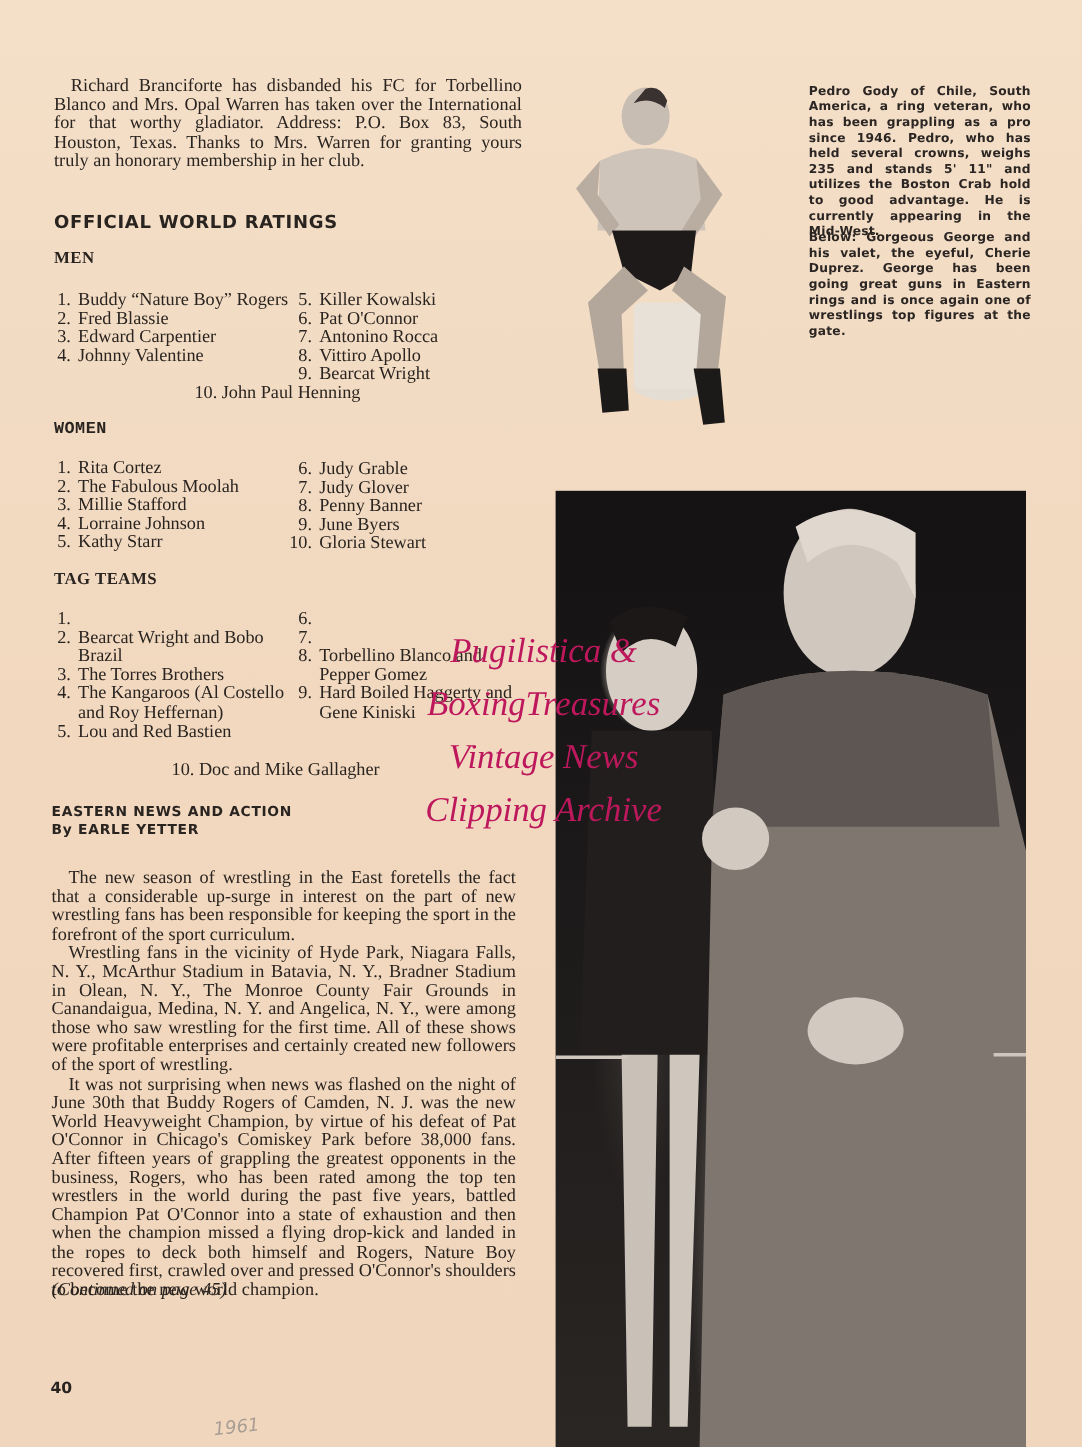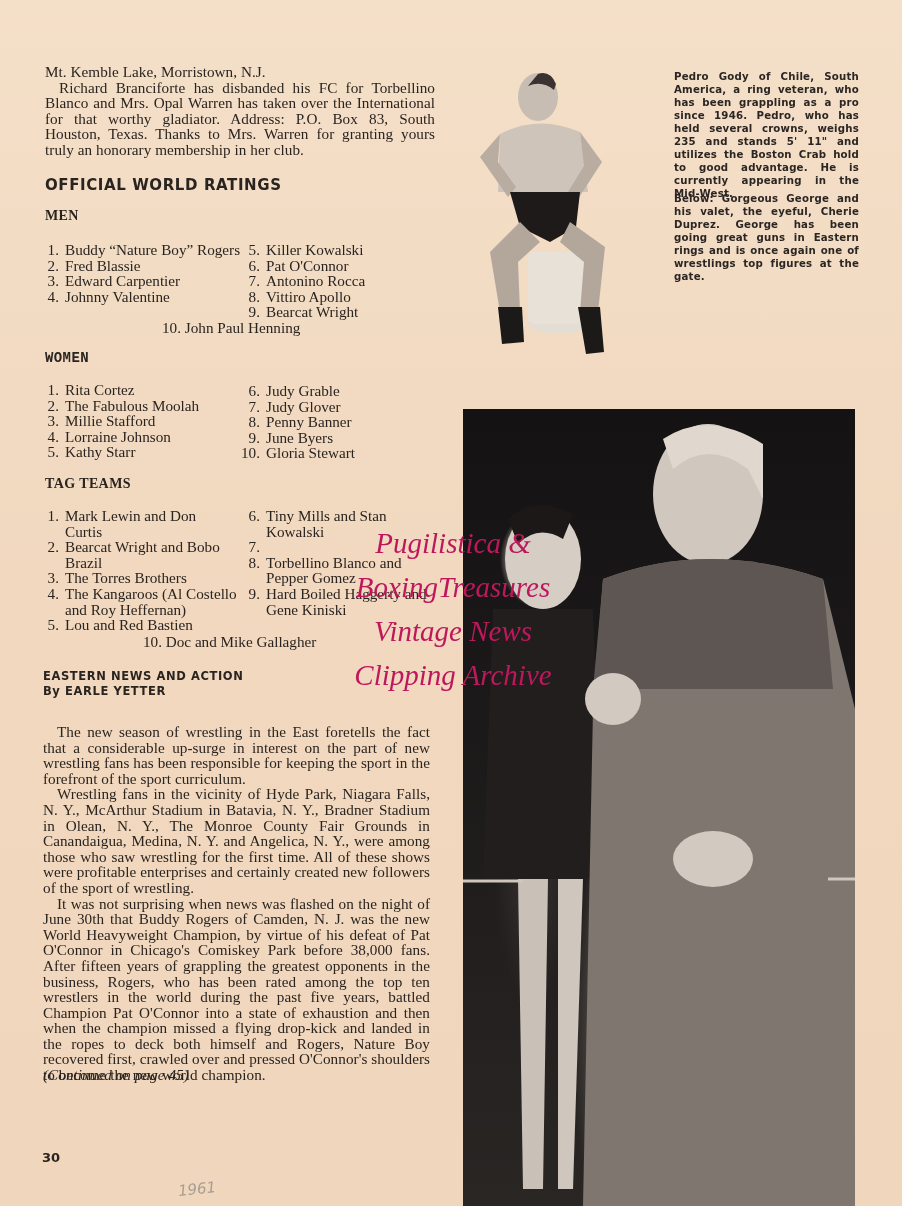--- a/index.html
+++ b/index.html
@@ -52,21 +52,20 @@
   .photo-top {
     position: absolute; left: 480px; top: 62px; width: 160px; height: 305px;
   }
   .page-num { font-family: "DejaVu Sans", sans-serif; font-weight: bold; font-size: 13px; }
   .pencil { font-family: "DejaVu Sans", sans-serif; font-style: italic; color: #a89d93; font-size: 15px; }
 </style>
 </head>
 <body>
 
 <div class="abs body-text" style="left:45px; top:64px; width:390px;">
-  <div>Mt. Kemble Lake, Morristown, N.J.</div>
   <div class="indent">Richard Branciforte has disbanded his FC for Torbellino Blanco and Mrs. Opal Warren has taken over the International for that worthy gladiator. Address: P.O. Box 83, South Houston, Texas. Thanks to Mrs. Warren for granting yours truly an honorary membership in her club.</div>
 </div>
 
 <div class="abs heading-sans" style="left:45px; top:176px; font-size:15px;">OFFICIAL WORLD RATINGS</div>
 
 <div class="abs subhead" style="left:45px; top:208px;">MEN</div>
 <div class="abs list" style="left:37px; top:242px; width:205px;">
   <div class="item">
       <span class="num">1.</span>
       <span class="txt">Buddy “Nature Boy” Rogers</span>
@@ -151,21 +150,20 @@
   <div class="item">
       <span class="num" style="width:28px">10.</span>
       <span class="txt">Gloria Stewart</span>
     </div>
 </div>
 
 <div class="abs subhead" style="left:45px; top:476px;">TAG TEAMS</div>
 <div class="abs list" style="left:37px; top:508px; width:200px;">
   <div class="item">
       <span class="num">1.</span>
-      <span class="txt">Mark Lewin and Don Curtis</span>
     </div>
   <div class="item">
       <span class="num">2.</span>
       <span class="txt">Bearcat Wright and Bobo Brazil</span>
     </div>
   <div class="item">
       <span class="num">3.</span>
       <span class="txt">The Torres Brothers</span>
     </div>
   <div class="item">
@@ -173,21 +171,20 @@
       <span class="txt">The Kangaroos (Al Costello and Roy Heffernan)</span>
     </div>
   <div class="item">
       <span class="num">5.</span>
       <span class="txt">Lou and Red Bastien</span>
     </div>
 </div>
 <div class="abs list" style="left:238px; top:508px; width:200px;">
   <div class="item">
       <span class="num">6.</span>
-      <span class="txt">Tiny Mills and Stan Kowalski</span>
     </div>
   <div class="item">
       <span class="num">7.</span>
     </div>
   <div class="item">
       <span class="num">8.</span>
       <span class="txt">Torbellino Blanco and Pepper Gomez</span>
     </div>
   <div class="item">
       <span class="num">9.</span>
@@ -199,21 +196,21 @@
 <div class="abs heading-sans" style="left:43px; top:669px; font-size:11.5px;">EASTERN NEWS AND ACTION</div>
 <div class="abs heading-sans" style="left:43px; top:684px; font-size:11.5px;">By EARLE YETTER</div>
 
 <div class="abs body-text" style="left:43px; top:724px; width:387px;">
   <div class="indent">The new season of wrestling in the East foretells the fact that a considerable up-surge in interest on the part of new wrestling fans has been responsible for keeping the sport in the forefront of the sport curriculum.</div>
   <div class="indent">Wrestling fans in the vicinity of Hyde Park, Niagara Falls, N. Y., McArthur Stadium in Batavia, N. Y., Bradner Stadium in Olean, N. Y., The Monroe County Fair Grounds in Canandaigua, Medina, N. Y. and Angelica, N. Y., were among those who saw wrestling for the first time. All of these shows were profitable enterprises and certainly created new followers of the sport of wrestling.</div>
   <div class="indent">It was not surprising when news was flashed on the night of June 30th that Buddy Rogers of Camden, N. J. was the new World Heavyweight Champion, by virtue of his defeat of Pat O'Connor in Chicago's Comiskey Park before 38,000 fans. After fifteen years of grappling the greatest opponents in the business, Rogers, who has been rated among the top ten wrestlers in the world during the past five years, battled Champion Pat O'Connor into a state of exhaustion and then when the champion missed a flying drop-kick and landed in the ropes to deck both himself and Rogers, Nature Boy recovered first, crawled over and pressed O'Connor's shoulders to become the new world champion.</div>
   <div style="font-style:italic; margin-top:-15.6px;">(Continued on page 45)</div>
 </div>
 
-<div class="abs page-num" style="left:42px; top:1150px;">30</div>
+<div class="abs page-num" style="left:42px; top:1150px;">40</div>
 <div class="abs pencil" style="left:178px; top:1180px; transform:rotate(-6deg);">1961</div>
 
 <div class="photo-top">
   <svg width="160" height="305" viewBox="0 0 160 305">
     <ellipse cx="78" cy="260" rx="30" ry="12" fill="#e4ddd4"></ellipse>
     <rect x="48" y="190" width="60" height="72" rx="6" fill="#e8e1d8"></rect>
     <ellipse cx="58" cy="35" rx="20" ry="24" fill="#c8bdb2"></ellipse>
     <path d="M58 12 Q70 8 76 22 L74 28 Q62 18 48 24 Z" fill="#3a3230"></path>
     <path d="M20 72 Q58 52 100 70 L108 130 L18 130 Z" fill="#cfc4ba"></path>
     <path d="M20 72 L0 95 L28 135 L36 125 L18 100 Z" fill="#b9ada2"></path>

